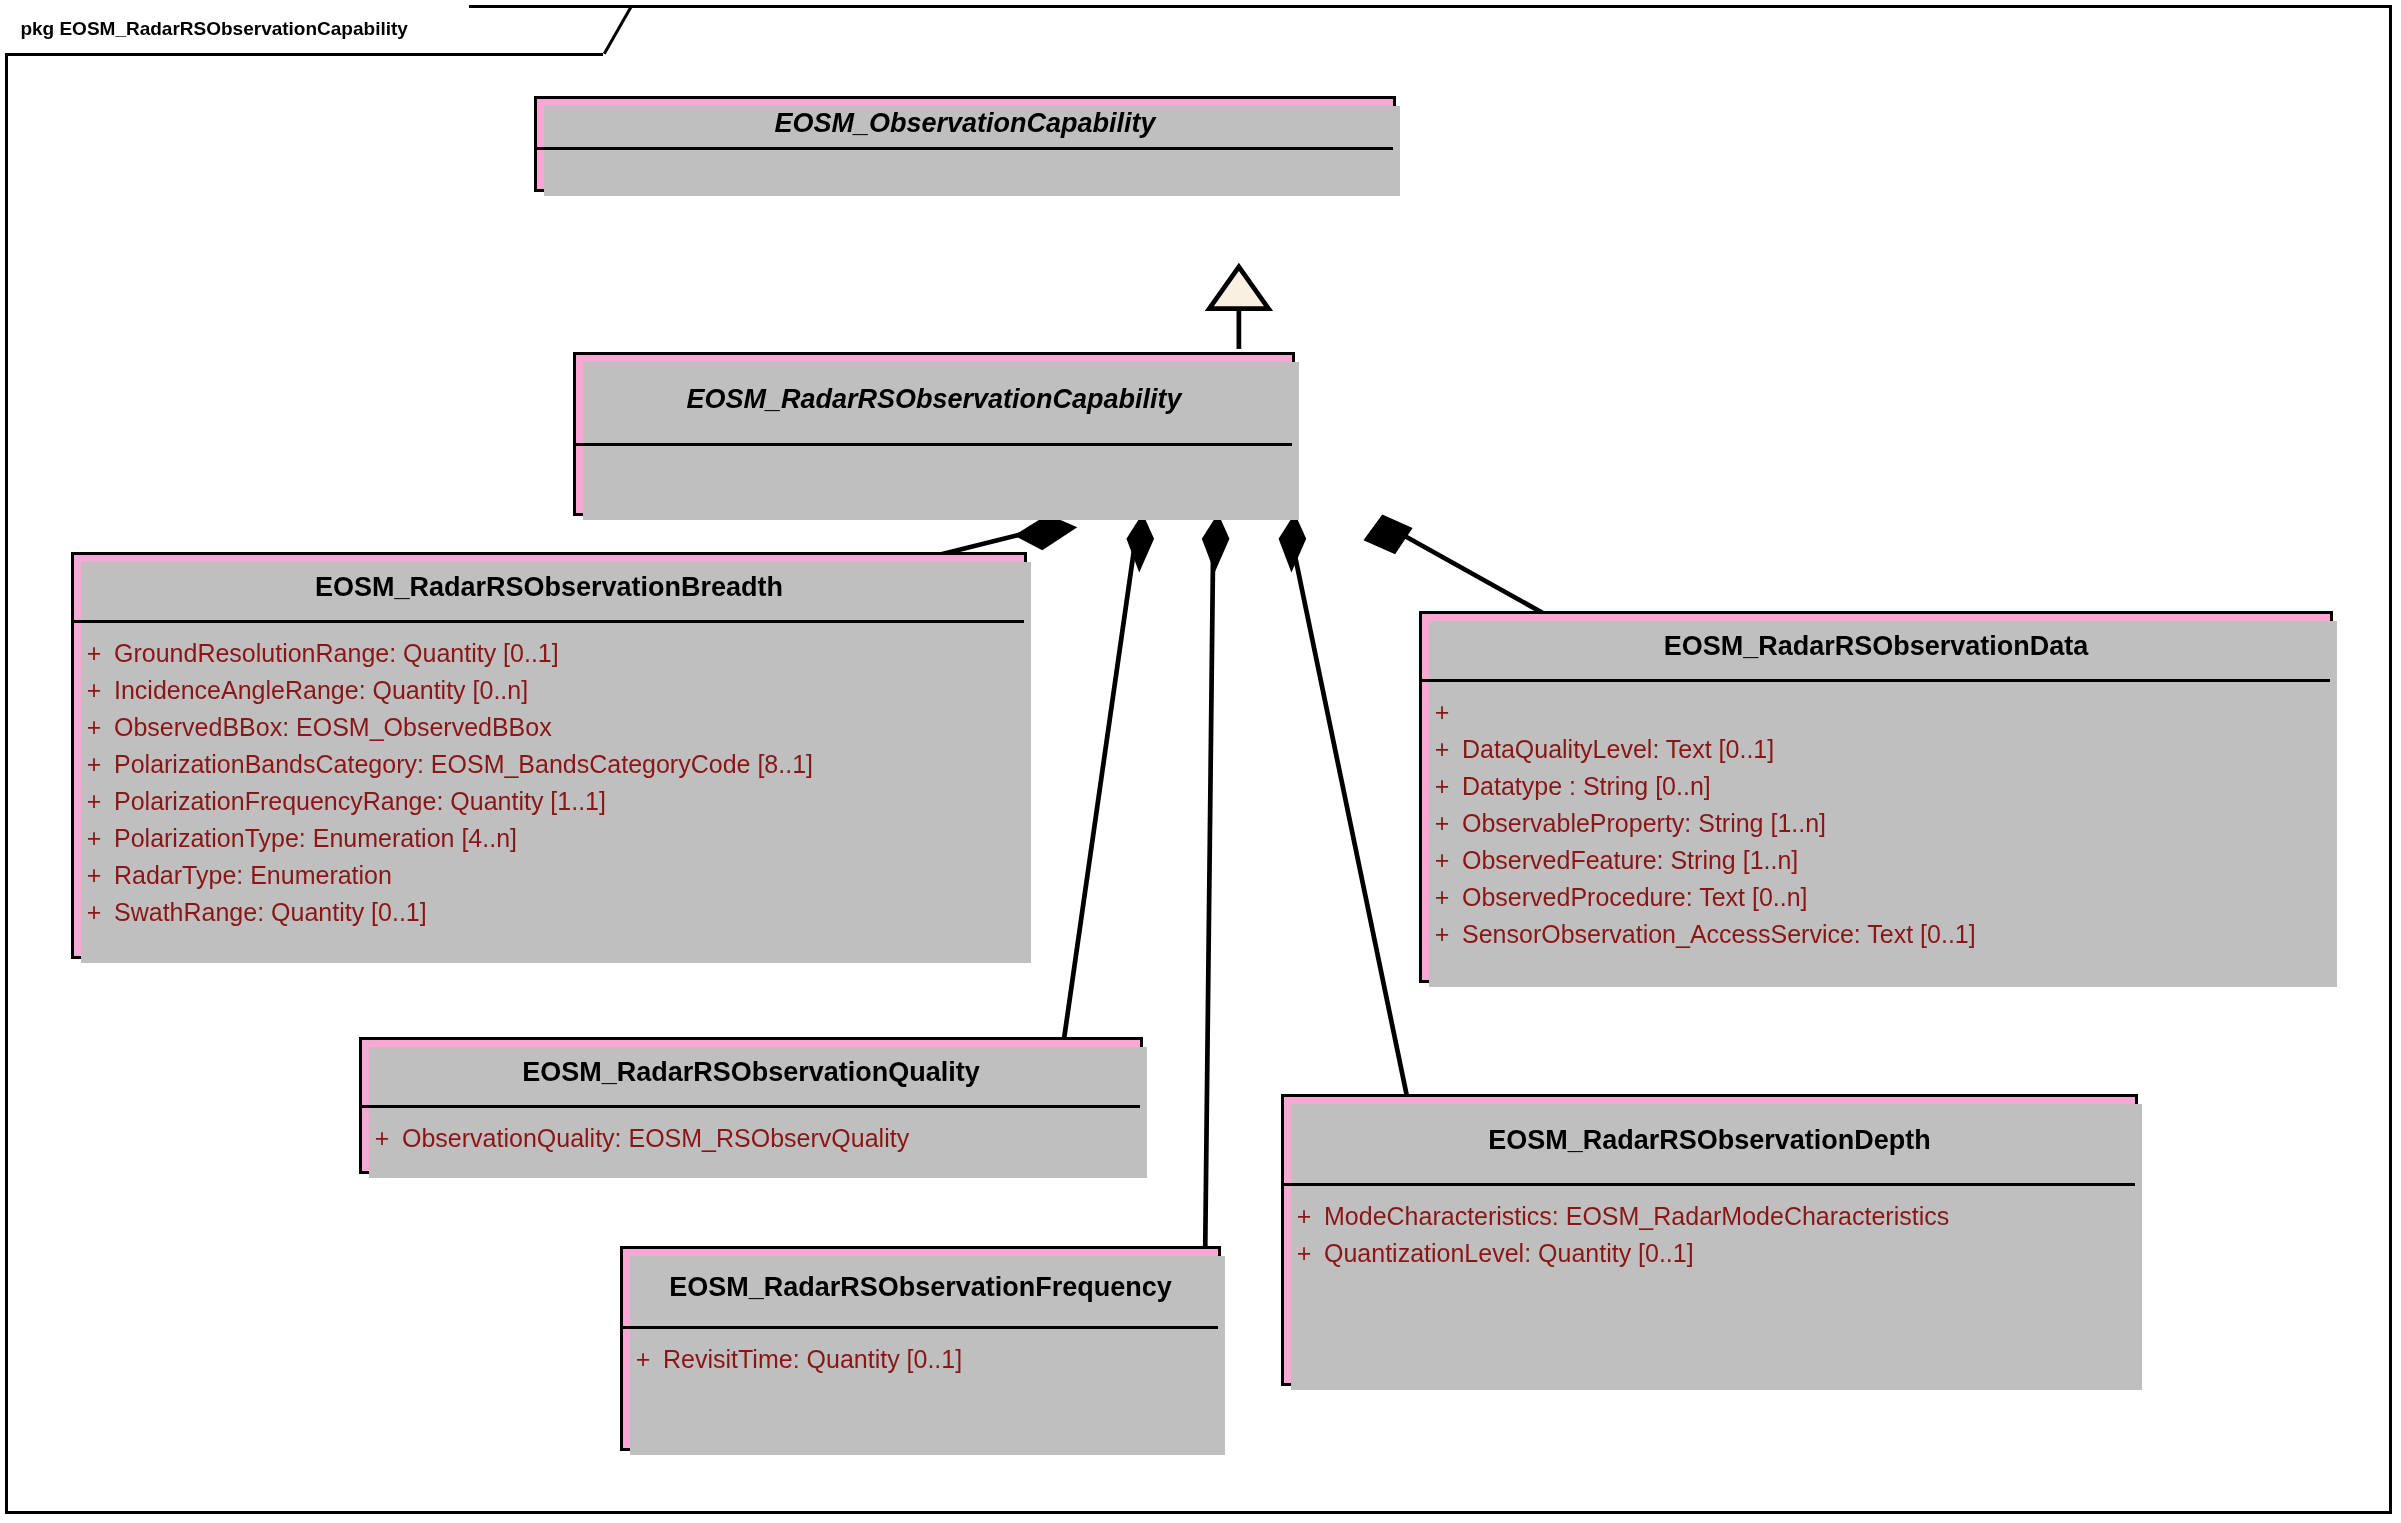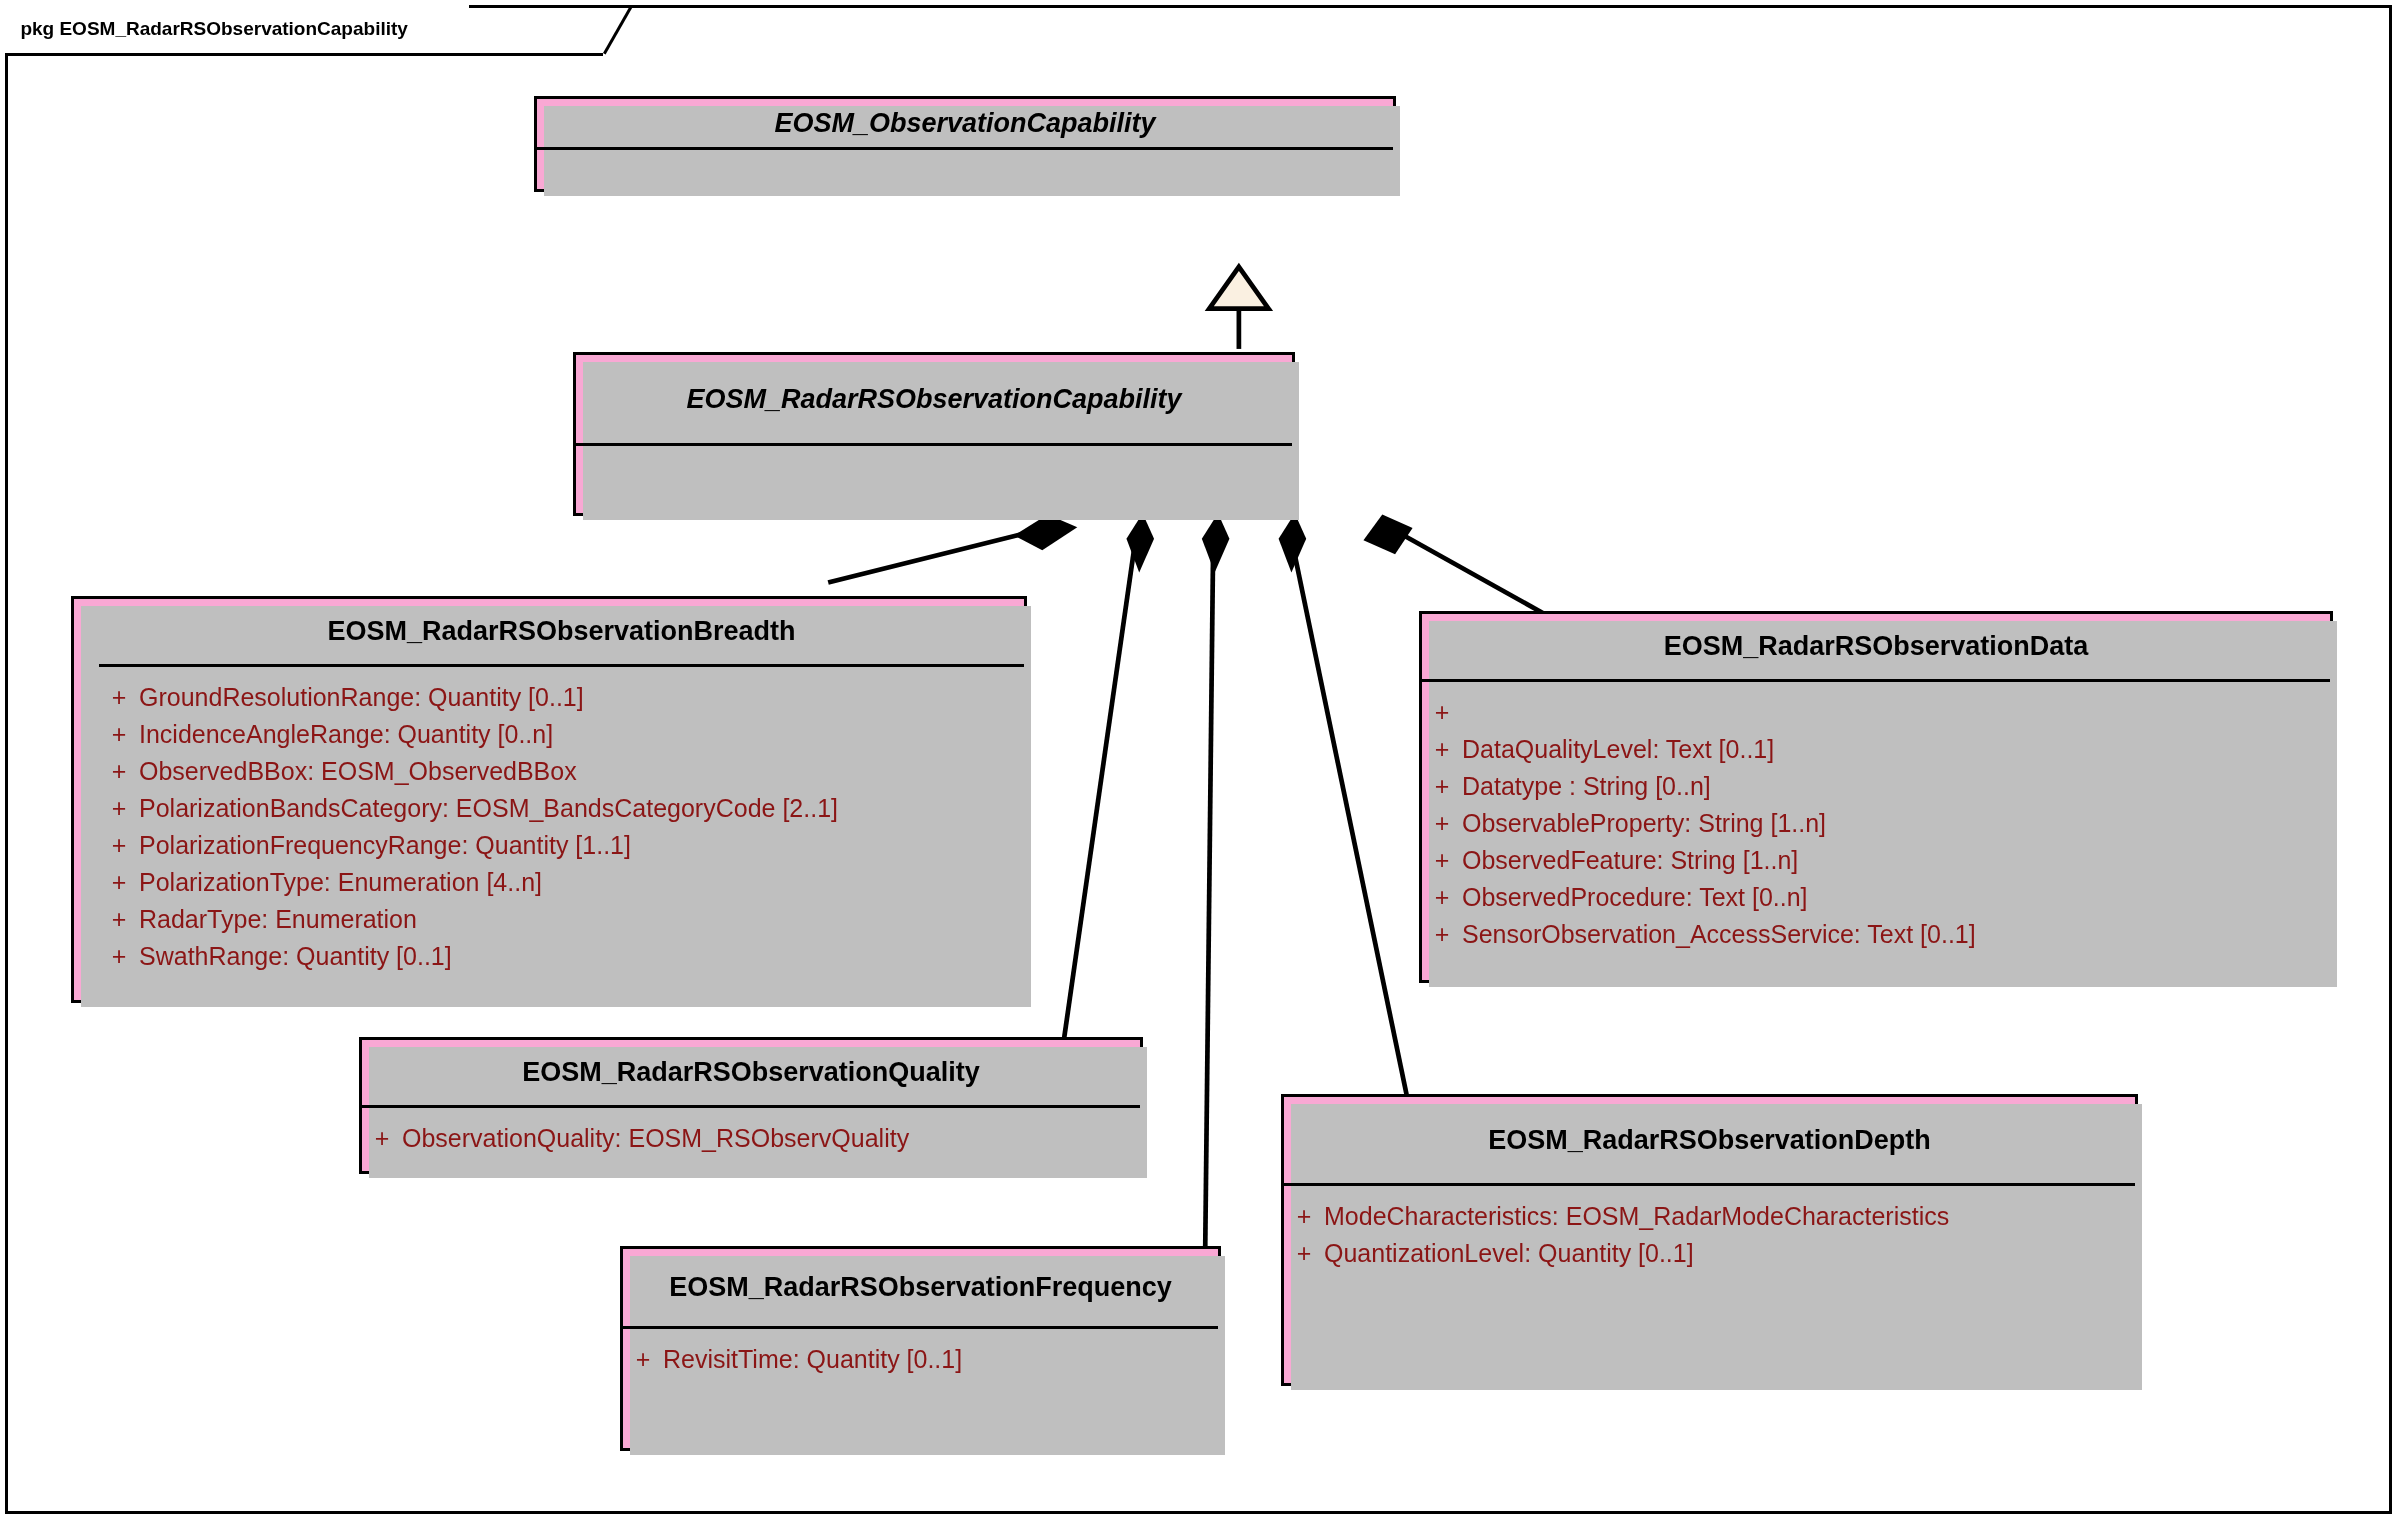--- a/index.html
+++ b/index.html
@@ -137,42 +137,42 @@
 
   <div class="cls" style="left:529px;top:352px;width:722px;height:164px;margin-left:44px;">
     <div class="shadow"></div>
     <div class="cls-head" style="height:88px;">
       <span class="cls-title abstract">EOSM_RadarRSObservationCapability</span>
     </div>
     <div class="cls-sep"></div>
     <div class="cls-body emptybody" style="height:66px;"></div>
   </div>
 
-  <div class="cls" style="left:71px;top:596px;width:956px;height:407px;padding-left:25px;">
+  <div class="cls" style="left:71px;top:552px;width:956px;height:407px;">
     <div class="shadow"></div>
     <div class="cls-head" style="height:65px;">
       <span class="cls-title">EOSM_RadarRSObservationBreadth</span>
     </div>
     <div class="cls-sep"></div>
     <div class="cls-body">
       <div class="attr">
         <span class="vis">+</span>
         <span class="sig">GroundResolutionRange:  Quantity [0..1]</span>
       </div>
       <div class="attr">
         <span class="vis">+</span>
         <span class="sig">IncidenceAngleRange:  Quantity [0..n]</span>
       </div>
       <div class="attr">
         <span class="vis">+</span>
         <span class="sig">ObservedBBox:  EOSM_ObservedBBox</span>
       </div>
       <div class="attr">
         <span class="vis">+</span>
-        <span class="sig">PolarizationBandsCategory:  EOSM_BandsCategoryCode [2..1]</span>
+        <span class="sig">PolarizationBandsCategory:  EOSM_BandsCategoryCode [8..1]</span>
       </div>
       <div class="attr">
         <span class="vis">+</span>
         <span class="sig">PolarizationFrequencyRange:  Quantity [1..1]</span>
       </div>
       <div class="attr">
         <span class="vis">+</span>
         <span class="sig">PolarizationType:  Enumeration [4..n]</span>
       </div>
       <div class="attr">

